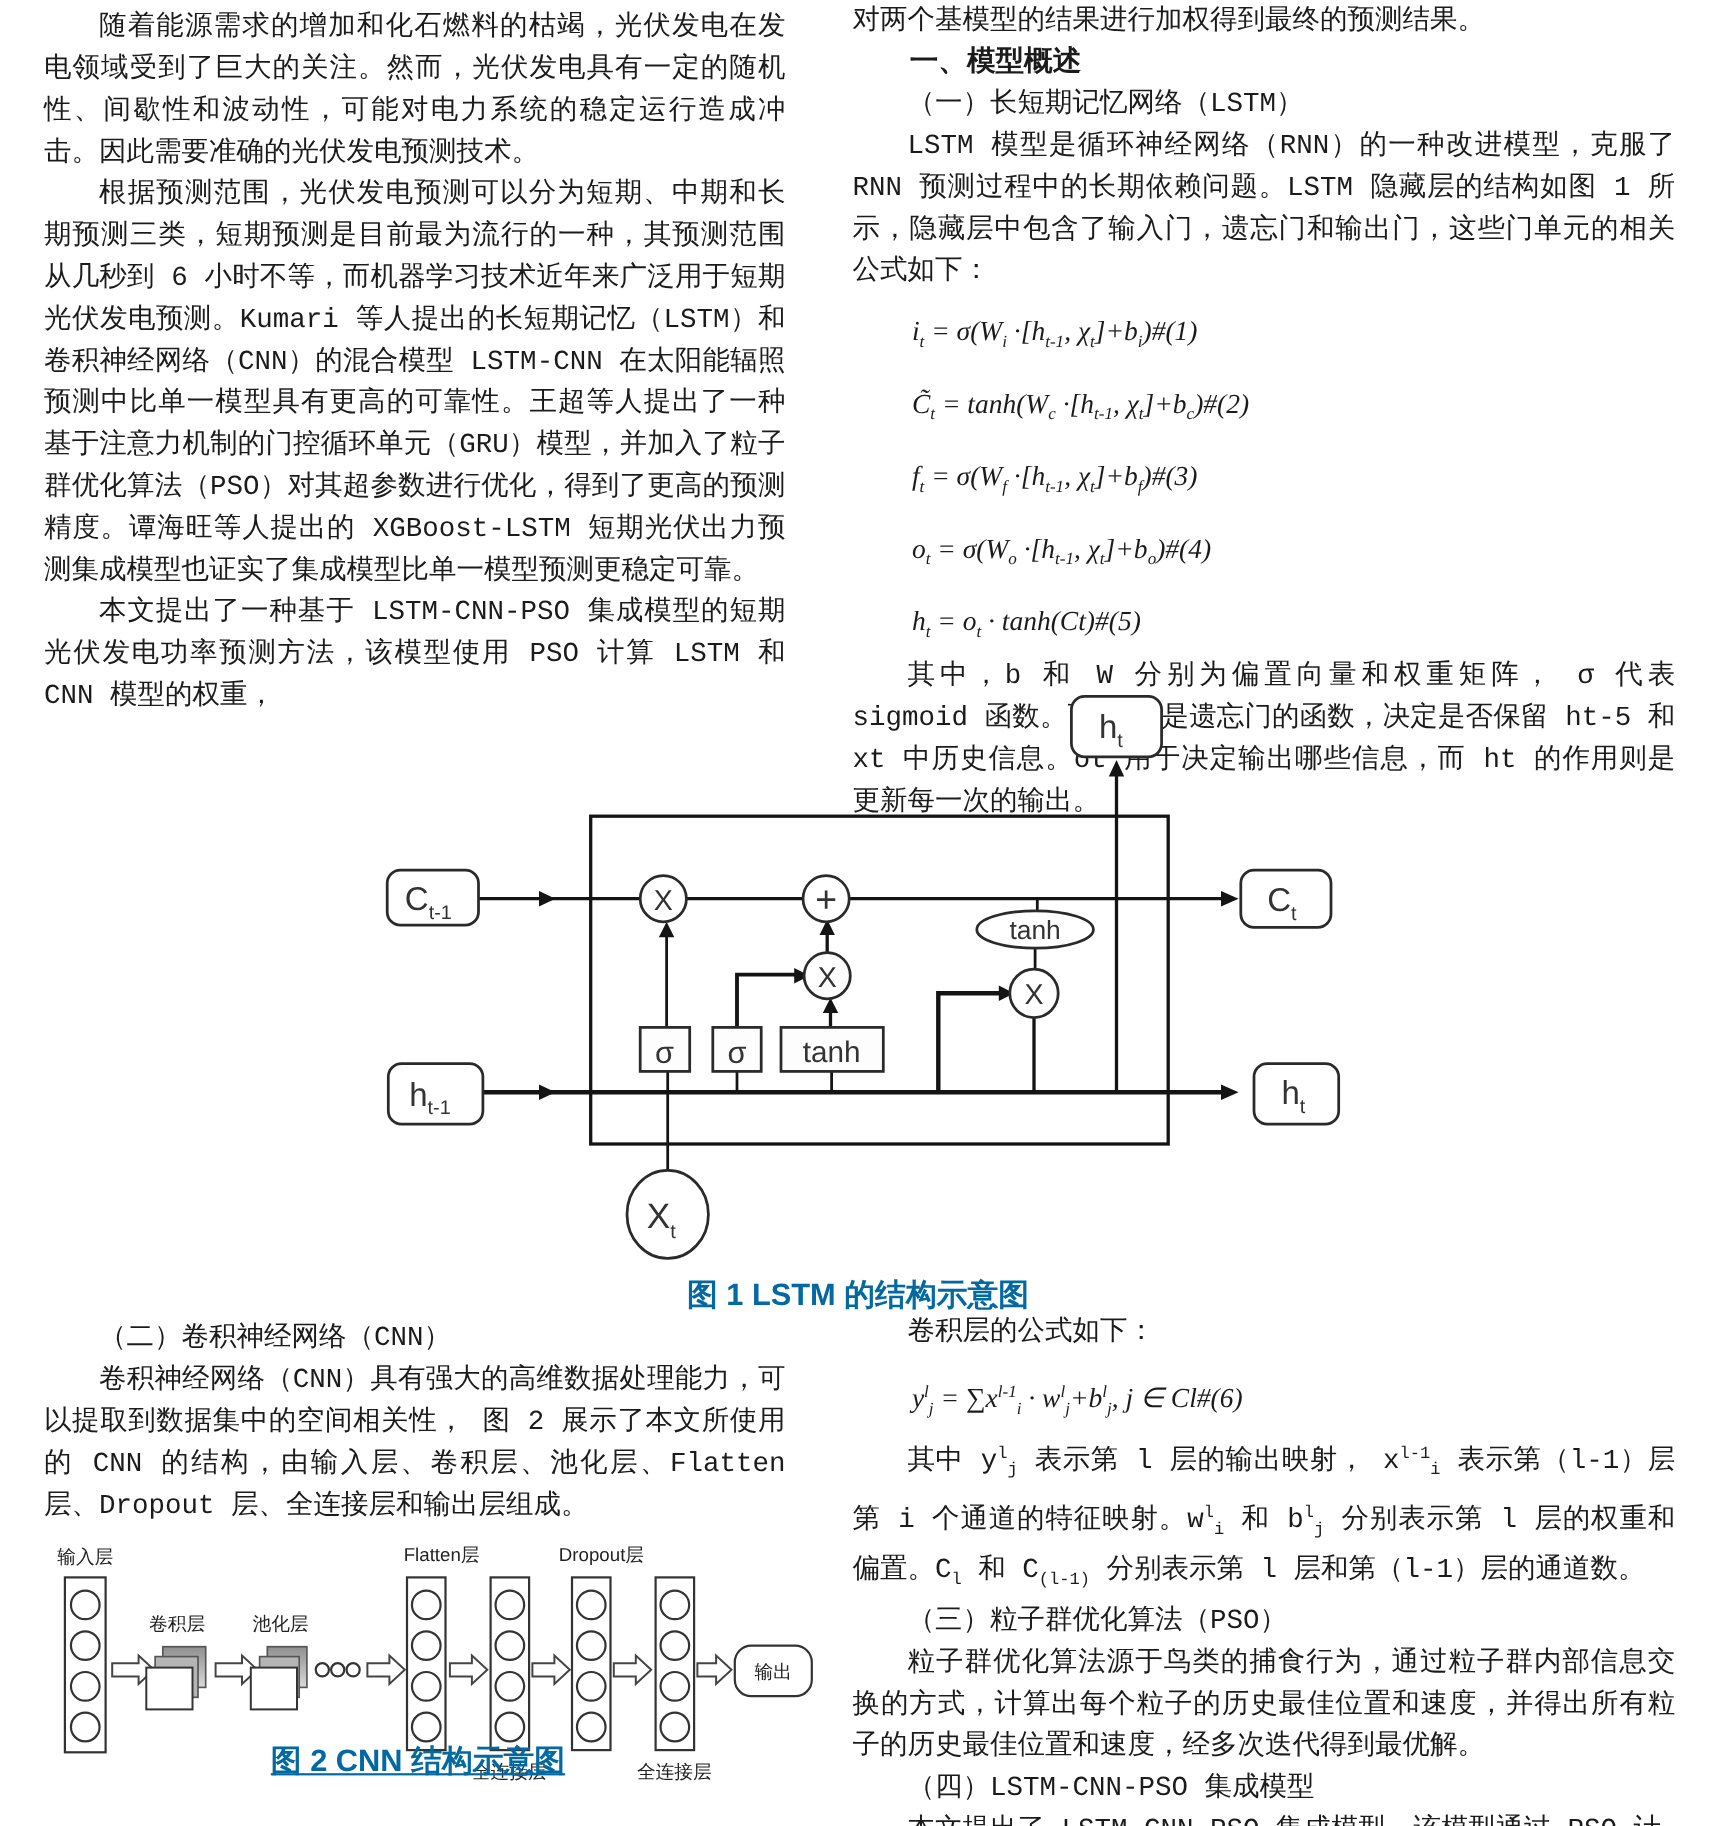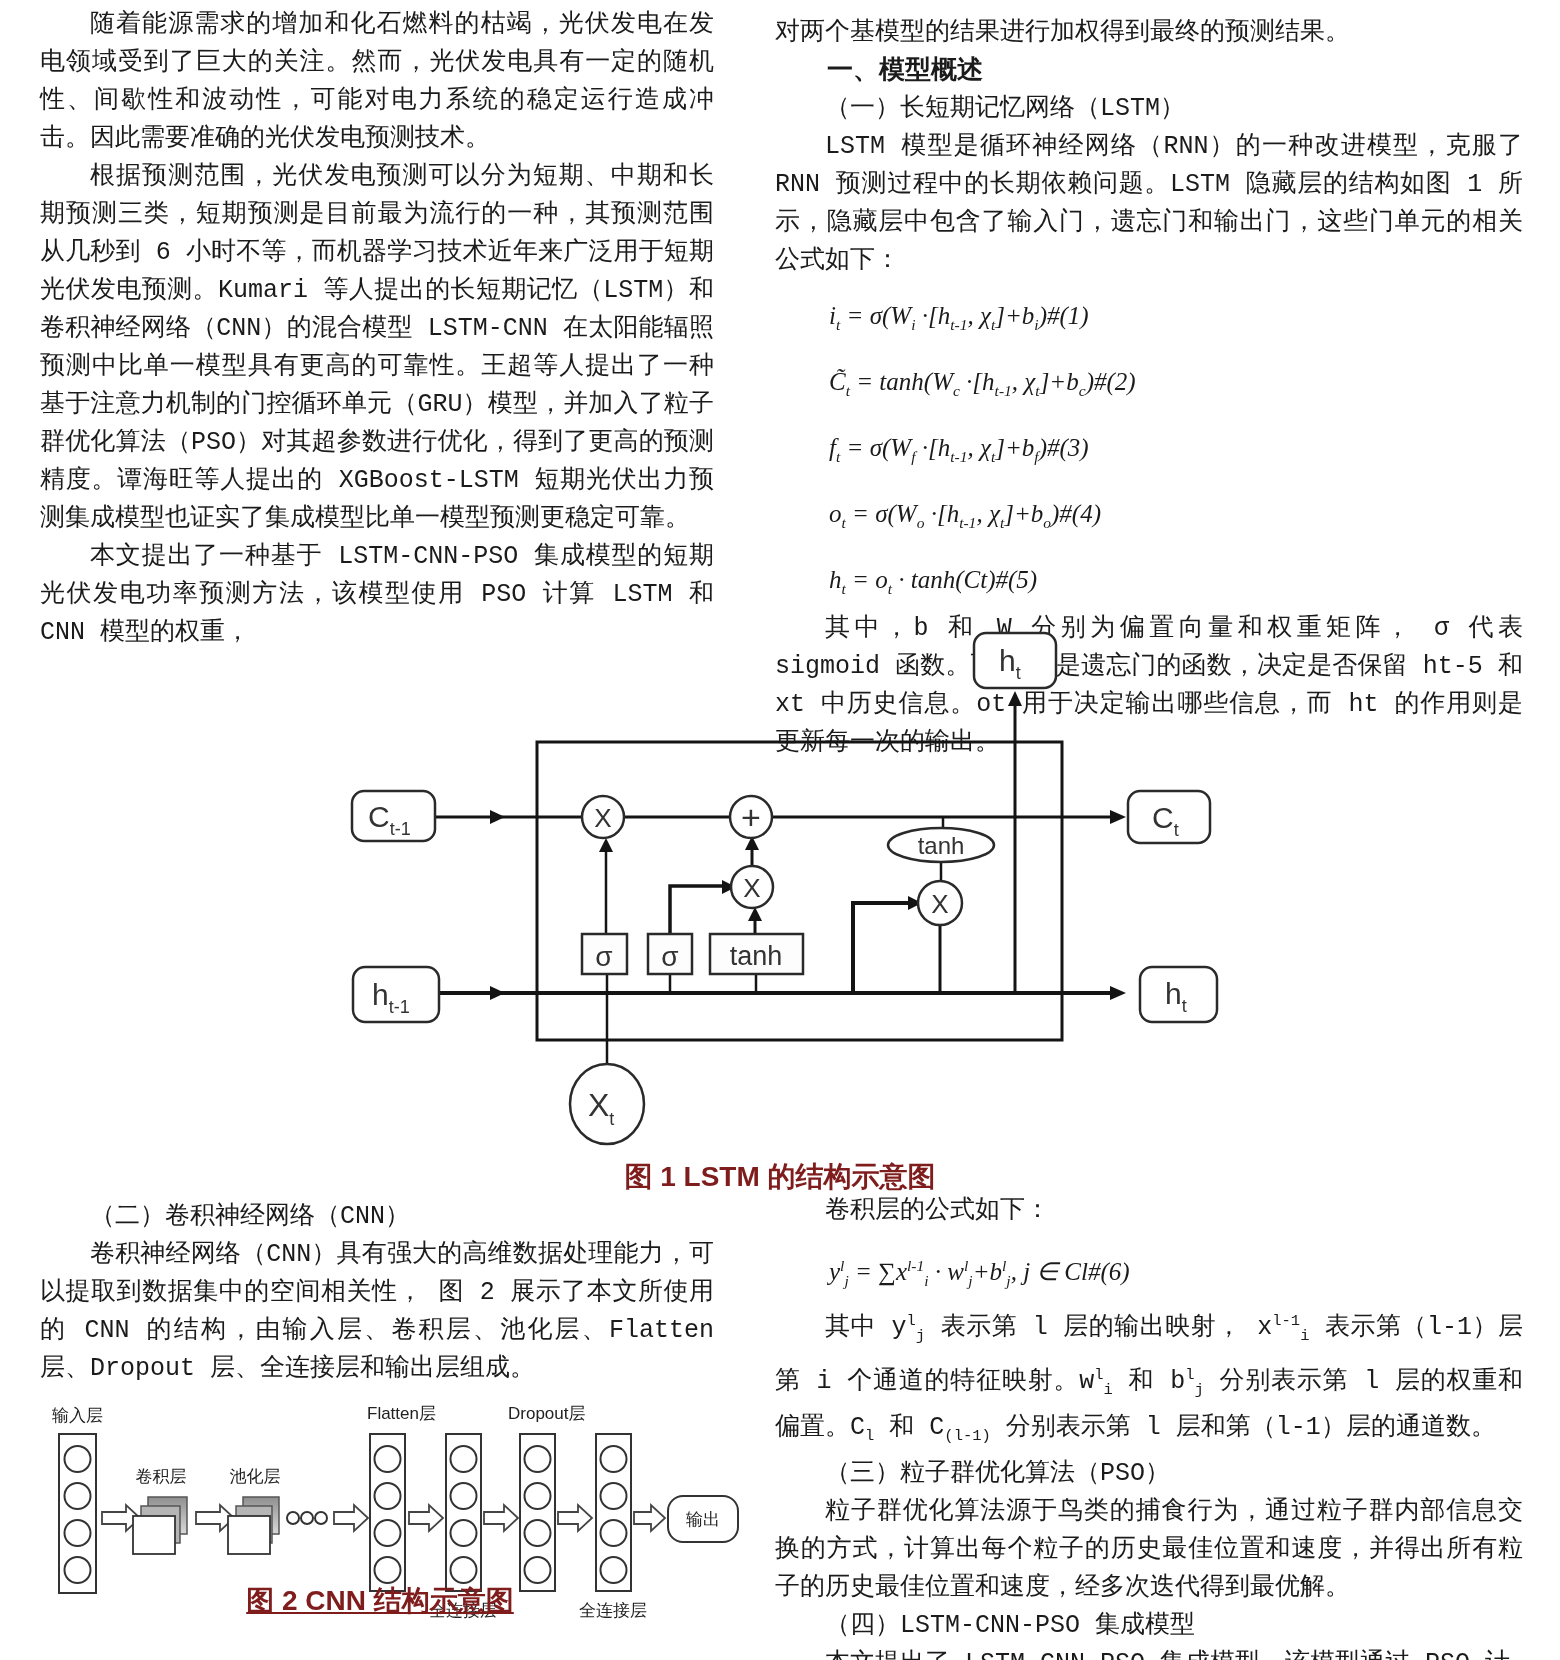--- a/index.html
+++ b/index.html
@@ -9,21 +9,21 @@
   }
   .col{position:absolute;font-size:25px;line-height:38px;text-align:justify;}
   .col p{margin:0;text-indent:2em;font-family:Liberation Mono, monospace;}
   .col p.noindent{text-indent:0;}
   .h1{font-family:"Liberation Sans",sans-serif;font-weight:bold;font-size:26px;text-indent:2em;margin:0;}
   .subhead{text-indent:2em;margin:0;}
   .formula{font-style:italic;font-size:25px;line-height:42px;padding-left:54px;text-indent:0;margin-top:15px;}
   sub,sup{font-size:0.62em;}
   .figcap{
     position:absolute;font-family:"Liberation Sans",sans-serif;font-weight:bold;
-    font-size:28px;text-align:center;color:#7f1d1d;
+    font-size:28px;text-align:center;color:#0369a1;
   }
   svg{position:absolute;}
   .ln{stroke:#141414;fill:none;}
   .thick{stroke-width:4px;}
   .mid{stroke-width:3px;}
   .thin{stroke-width:2.5px;}
   .node{fill:#ffffff;stroke:#2a2a2a;stroke-width:2.5px;}
   .gatebox{fill:#fdfdfd;stroke:#2a2a2a;stroke-width:2.5px;}
   .ah{fill:#141414;stroke:none;}
   .svgtxt{font-family:"Liberation Sans",sans-serif;fill:#333;}
@@ -35,21 +35,21 @@
 </style>
 </head>
 <body>
 
 <div class="col" style="left:40px;top:6px;width:674px;">
   <p>随着能源需求的增加和化石燃料的枯竭，光伏发电在发电领域受到了巨大的关注。然而，光伏发电具有一定的随机性、间歇性和波动性，可能对电力系统的稳定运行造成冲击。因此需要准确的光伏发电预测技术。</p>
   <p>根据预测范围，光伏发电预测可以分为短期、中期和长期预测三类，短期预测是目前最为流行的一种，其预测范围从几秒到 6 小时不等，而机器学习技术近年来广泛用于短期光伏发电预测。Kumari 等人提出的长短期记忆（LSTM）和卷积神经网络（CNN）的混合模型 LSTM-CNN 在太阳能辐照预测中比单一模型具有更高的可靠性。王超等人提出了一种基于注意力机制的门控循环单元（GRU）模型，并加入了粒子群优化算法（PSO）对其超参数进行优化，得到了更高的预测精度。谭海旺等人提出的 XGBoost-LSTM 短期光伏出力预测集成模型也证实了集成模型比单一模型预测更稳定可靠。</p>
   <p>本文提出了一种基于 LSTM-CNN-PSO 集成模型的短期光伏发电功率预测方法，该模型使用 PSO 计算 LSTM 和 CNN 模型的权重，</p>
 </div>
 
-<div class="col" style="left:775px;top:14px;width:748px;">
+<div class="col" style="left:775px;top:0;width:748px;">
   <p class="noindent">对两个基模型的结果进行加权得到最终的预测结果。</p>
   <p class="h1">一、模型概述</p>
   <p class="subhead">（一）长短期记忆网络（LSTM）</p>
   <p>LSTM 模型是循环神经网络（RNN）的一种改进模型，克服了 RNN 预测过程中的长期依赖问题。LSTM 隐藏层的结构如图 1 所示，隐藏层中包含了输入门，遗忘门和输出门，这些门单元的相关公式如下：</p>
   <div class="formula">i<sub>t</sub> = σ(W<sub>i</sub> ·[h<sub>t-1</sub>, χ<sub>t</sub>]+b<sub>i</sub>)#(1)</div>
   <div class="formula">C̃<sub>t</sub> = tanh(W<sub>c</sub> ·[h<sub>t-1</sub>, χ<sub>t</sub>]+b<sub>c</sub>)#(2)</div>
   <div class="formula">f<sub>t</sub> = σ(W<sub>f</sub> ·[h<sub>t-1</sub>, χ<sub>t</sub>]+b<sub>f</sub>)#(3)</div>
   <div class="formula">o<sub>t</sub> = σ(W<sub>o</sub> ·[h<sub>t-1</sub>, χ<sub>t</sub>]+b<sub>o</sub>)#(4)</div>
   <div class="formula">h<sub>t</sub> = o<sub>t</sub> · tanh(Ct)#(5)</div>
   <p>其中，b 和 W 分别为偏置向量和权重矩阵， σ 代表 sigmoid 函数。而 ft 是遗忘门的函数，决定是否保留 ht-5 和 xt 中历史信息。ot 用于决定输出哪些信息，而 ht 的作用则是更新每一次的输出。</p>

